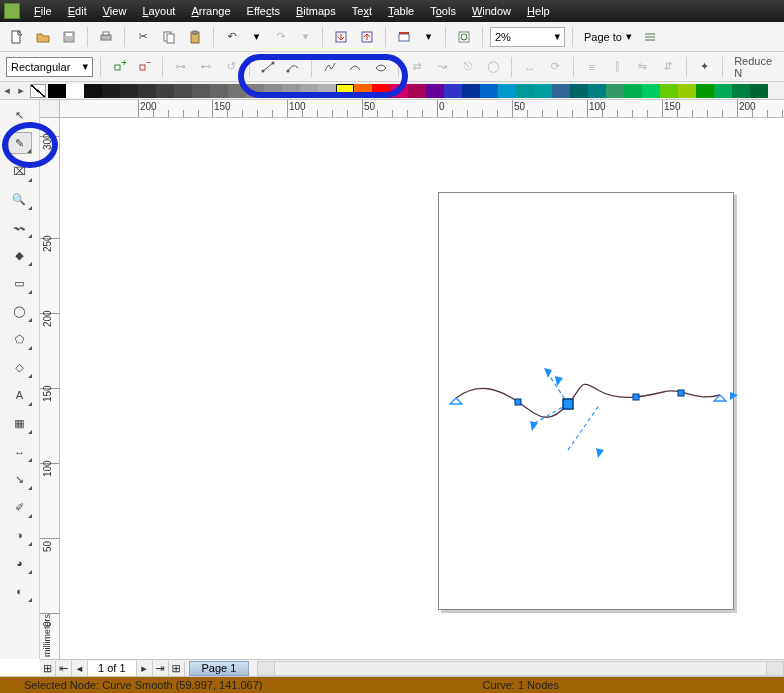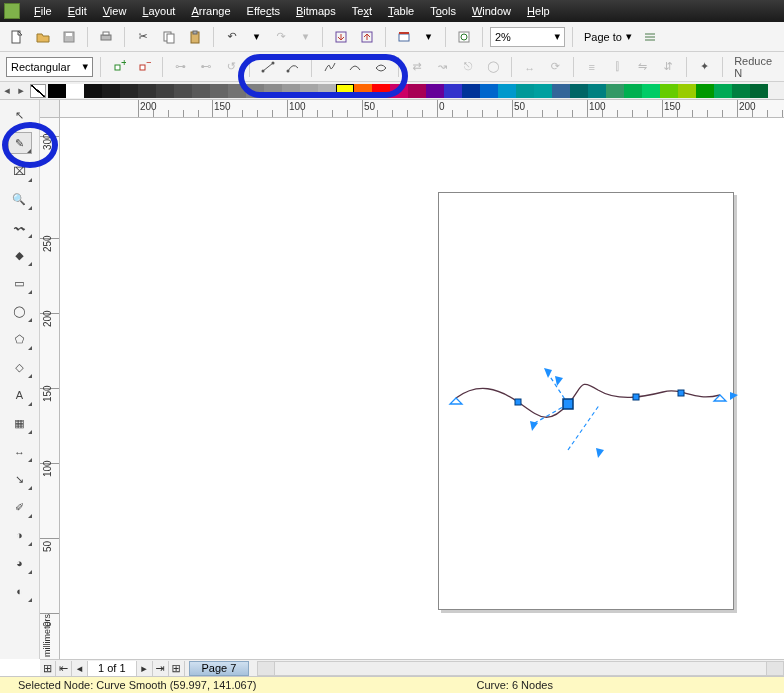--- a/index.html
+++ b/index.html
@@ -67,21 +67,21 @@
 
 .page-nav { position:absolute; left:40px; bottom:17px; right:0; height:17px; background:#f0f0f0; border-top:1px solid #c8c8c8; display:flex; align-items:center; font-size:11px; }
 .nav-btn { width:16px; height:15px; display:flex; align-items:center; justify-content:center; color:#333; border-right:1px solid #ccc; }
 .page-of { padding:0 10px; background:#fff; height:15px; display:flex; align-items:center; border-right:1px solid #ccc; }
 .page-tab { padding:0 12px; background:linear-gradient(#cfe0f0,#a8c2dc); border:1px solid #8aa8c4; height:15px; display:flex; align-items:center; margin-left:4px; }
 .hscroll-track { flex:1; height:15px; margin-left:8px; background:#eee; border:1px solid #ccc; position:relative; }
 .hscroll-track::before{content:"";position:absolute;left:0;top:0;width:16px;height:100%;background:#e4e4e4;border-right:1px solid #ccc;}
 .hscroll-track::after{content:"";position:absolute;right:0;top:0;width:16px;height:100%;background:#e4e4e4;border-left:1px solid #ccc;}
 
 
-.statusbar { position:absolute; left:0; bottom:0; right:0; height:17px; background:#fef9c3; border-top:1px solid #c8c8c8; display:flex; align-items:center; padding:0 8px; color:#222; }
+.statusbar { position:absolute; left:0; bottom:0; right:0; height:17px; background:#a16207; border-top:1px solid #c8c8c8; display:flex; align-items:center; padding:0 14px; color:#222; }
 .statusbar .sect { padding:0 10px; }
 .statusbar .sect.mid { margin-left: 200px; }
 
 
 .annot { position:absolute; border:6px solid #1528d6; border-radius:50%; pointer-events:none; }
 .annot1 { left:238px; top:54px; width:170px; height:44px; border-radius: 30px; }
 .annot2 { left:2px; top:122px; width:56px; height:46px; }
 
 
 .ico { display:inline-block; width:14px; height:14px; }
@@ -438,24 +438,24 @@
 
 <div class="page-nav">
   <div class="nav-btn">⊞</div>
   <div class="nav-btn">⇤</div>
   <div class="nav-btn">◂</div>
   <div class="page-of">1 of 1</div>
   <div class="nav-btn">▸</div>
   <div class="nav-btn">⇥</div>
   <div class="nav-btn">⊞</div>
   <div class="page-tab">
-      <span>Page 7</span>
+      <span>Page 1</span>
     </div>
   <div class="hscroll-track"></div>
 </div>
 
 <div class="statusbar">
   <div class="sect">Selected Node: Curve Smooth (59.997, 141.067)</div>
-  <div class="sect mid">Curve: 6 Nodes</div>
+  <div class="sect mid">Curve: 1 Nodes</div>
 </div>
 
 <div class="annot annot1"></div>
 <div class="annot annot2"></div>
 
 </body></html>

